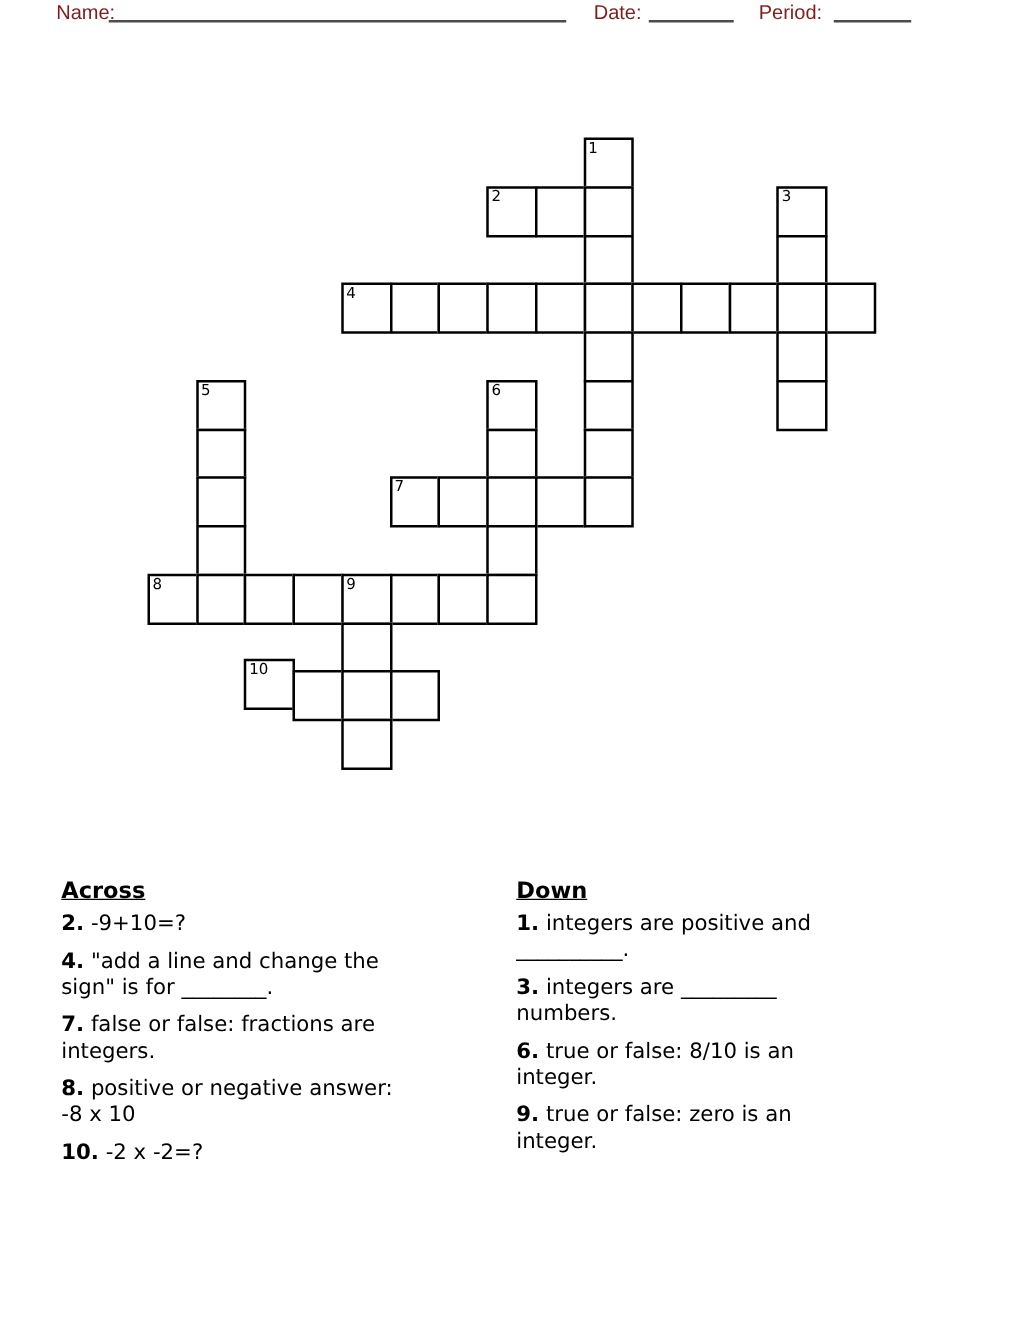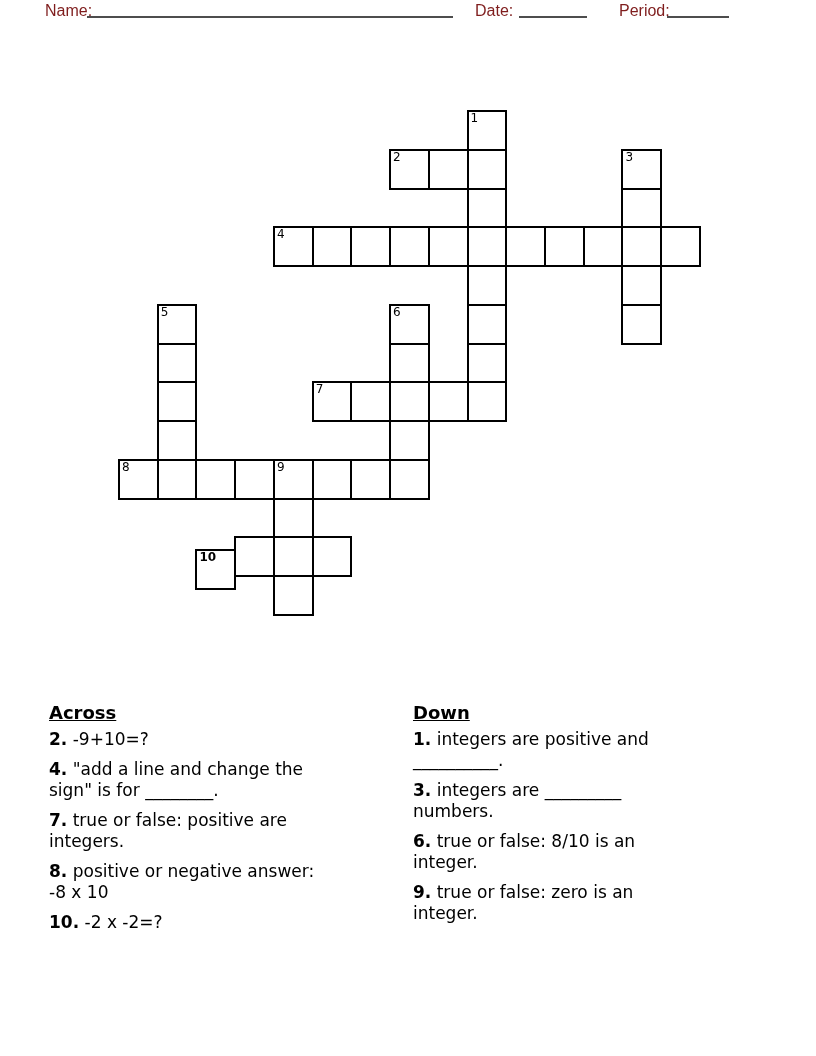--- a/index.html
+++ b/index.html
@@ -22,21 +22,21 @@
   .hdr-line {
     position: absolute;
     top: 3px;
     height: 13px;
     border-bottom: 2px solid #4d4d4d;
   }
   #name-label   { left: 45px; }
   #name-line    { left: 87px;  width: 366px; }
   #date-label   { left: 475px; }
   #date-line    { left: 519px; width: 68px; }
-  #period-label { left: 607px; margin-left: 12px; }
+  #period-label { left: 607px; }
   #period-line  { left: 667px; width: 62px; }
 
   
   .title {
     position: absolute;
     top: 33px;
     left: 0;
     width: 816px;
     text-align: center;
     font-family: "DejaVu Sans", sans-serif;
@@ -158,21 +158,21 @@
       <div class="cell" style="left: 156.73px; top: 458.87px;"></div>
       <div class="cell" style="left: 195.46px; top: 458.87px;"></div>
       <div class="cell" style="left: 234.19px; top: 458.87px;"></div>
       <div class="cell" style="left: 272.92px; top: 458.87px;">
         <span class="cellnum">9</span>
       </div>
       <div class="cell" style="left: 311.65px; top: 458.87px;"></div>
       <div class="cell" style="left: 350.38px; top: 458.87px;"></div>
       <div class="cell" style="left: 389.11px; top: 458.87px;"></div>
       <div class="cell" style="left: 272.92px; top: 497.6px;"></div>
-      <div class="cell" style="left: 195.46px; top: 549px; font-weight: bold;">
+      <div class="cell" style="left: 195.46px; top: 527px;">
         <span class="cellnum">10</span>
       </div>
       <div class="cell" style="left: 234.19px; top: 536.33px;"></div>
       <div class="cell" style="left: 272.92px; top: 536.33px;"></div>
       <div class="cell" style="left: 311.65px; top: 536.33px;"></div>
       <div class="cell" style="left: 272.92px; top: 575.06px;"></div>
     </div>
 
   <section class="clues across">
     <h2>Across</h2>
@@ -180,21 +180,21 @@
       <span class="num">2.</span>
       <span class="txt">-9+10=?</span>
     </div>
     <div class="clue">
       <span class="num">4.</span>
       <span class="txt">"add a line and change the
 sign" is for ________.</span>
     </div>
     <div class="clue">
       <span class="num">7.</span>
-      <span class="txt">true or false: positive are
+      <span class="txt">false or false: fractions are
 integers.</span>
     </div>
     <div class="clue">
       <span class="num">8.</span>
       <span class="txt">positive or negative answer:
 -8 x 10</span>
     </div>
     <div class="clue">
       <span class="num">10.</span>
       <span class="txt">-2 x -2=?</span>

